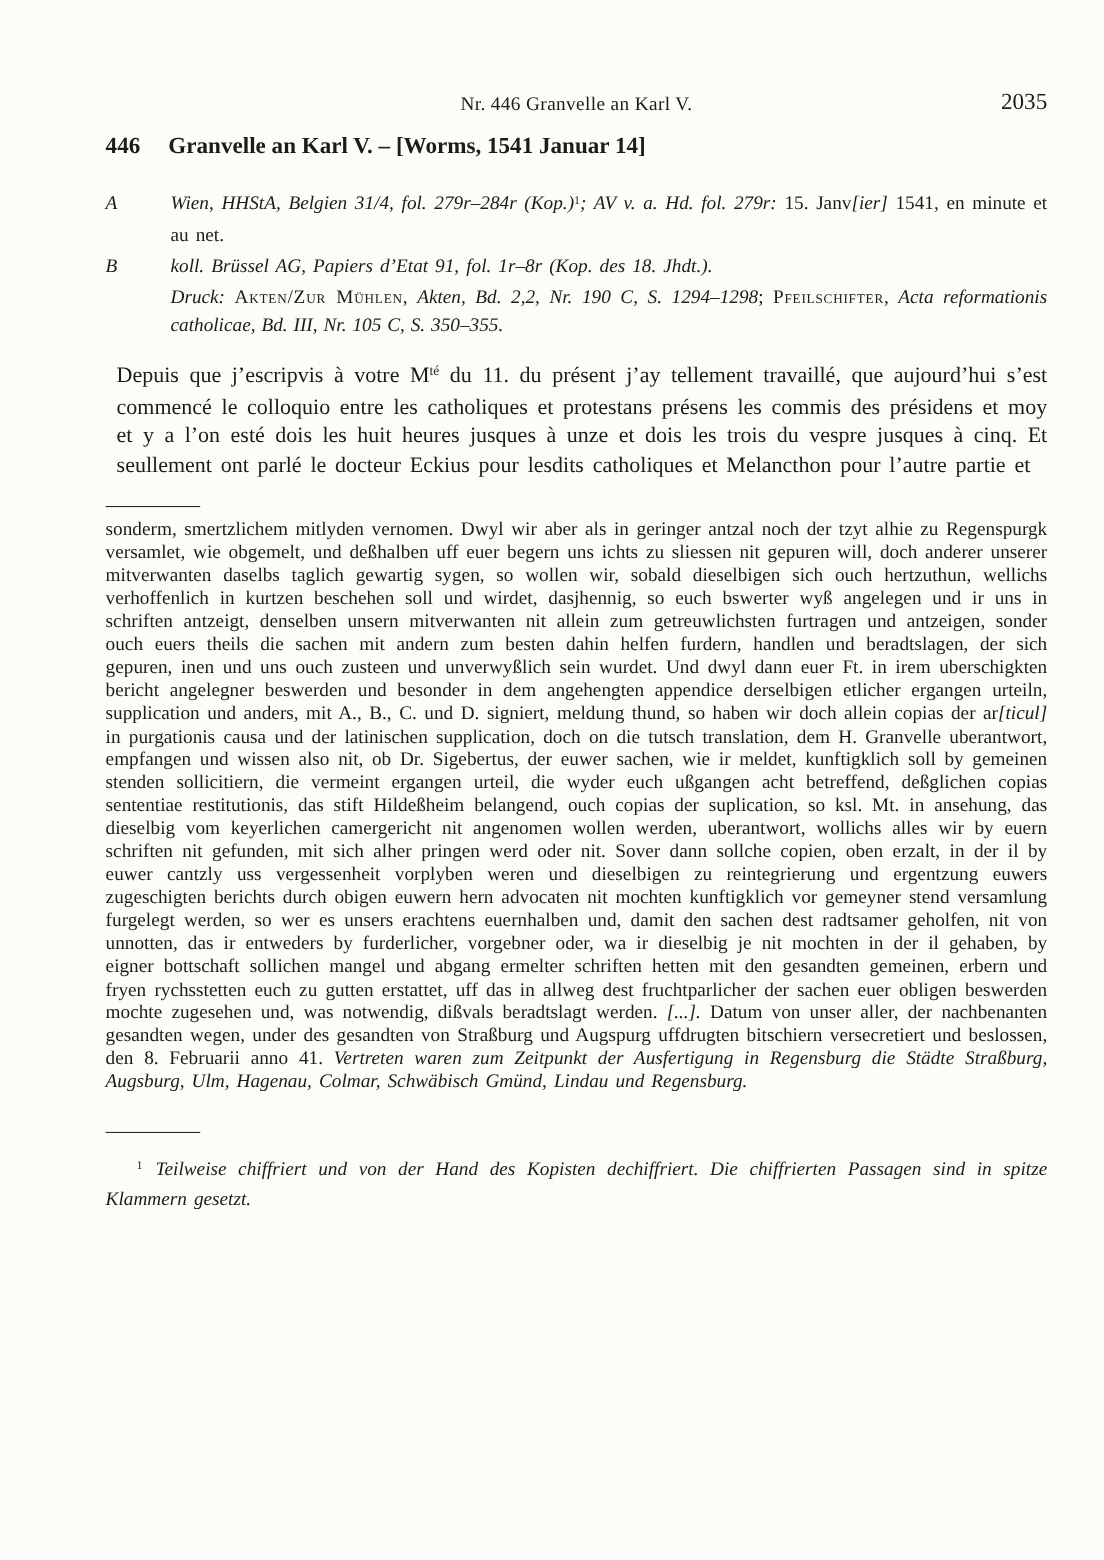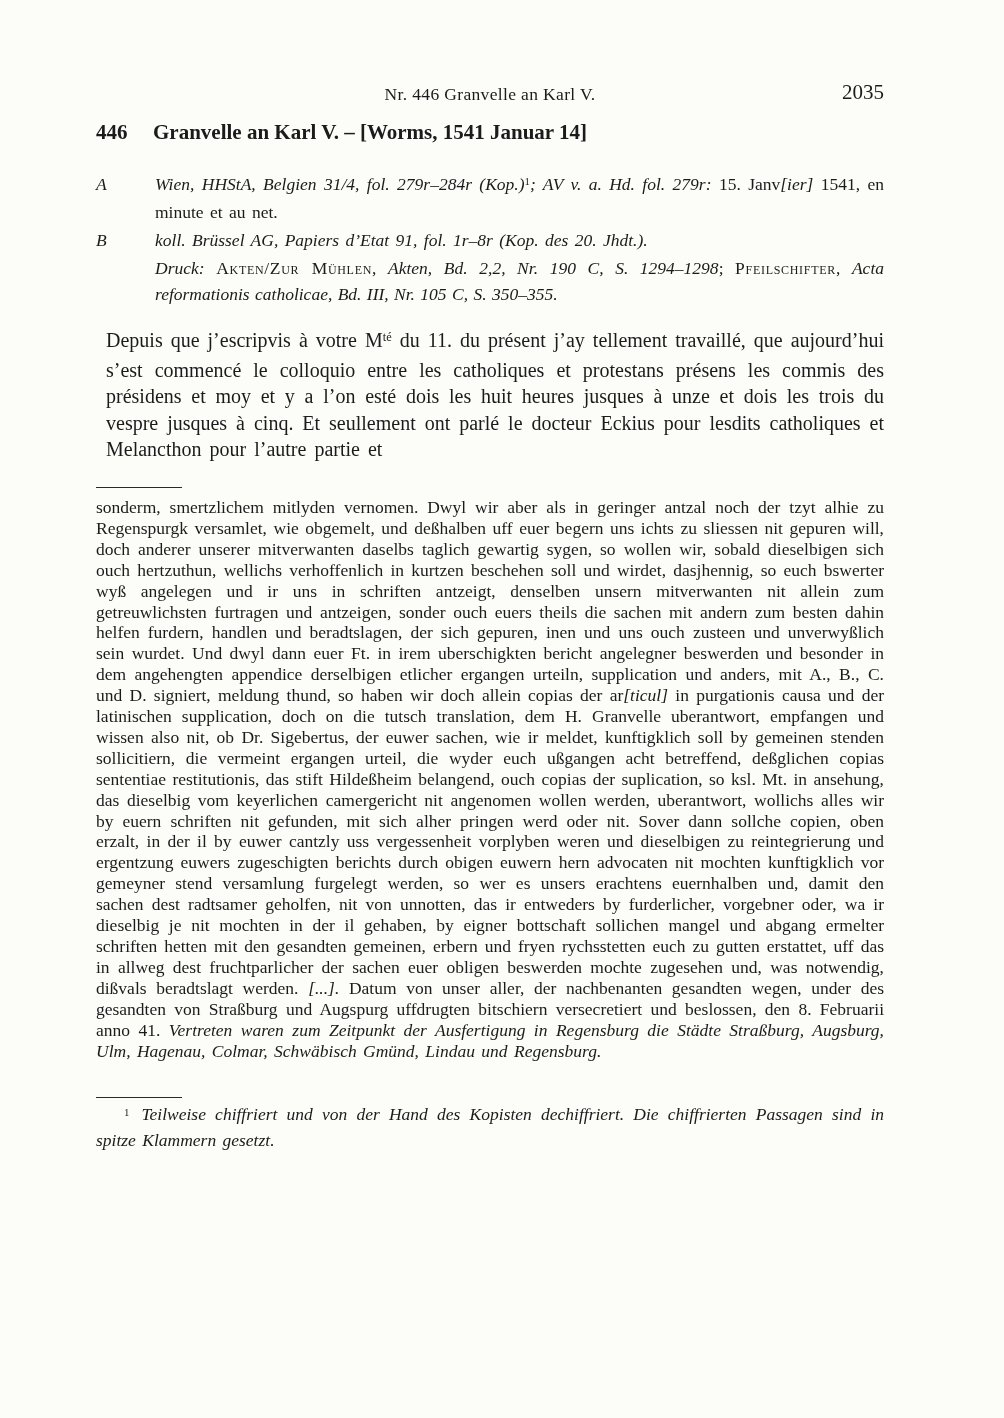--- a/index.html
+++ b/index.html
@@ -3,21 +3,21 @@
 <meta charset="utf-8">
 <style>
   * { margin: 0; padding: 0; box-sizing: border-box; }
   html, body { background: #ffffff; }
   .page {
     width: 1004px;
     height: 1418px;
     background: #fcfcf9;
     color: #1b1b1b;
     font-family: "Liberation Serif", serif;
-    padding: 84px 120px 40px 96px;
+    padding: 84px 52px 40px 96px;
     position: relative;
     overflow: hidden;
   }
   
   .running-head { position: relative; height: 24px; }
   .rh-title {
     position: absolute; left: 0; right: 0;
     text-align: center;
     font-size: 17.5px;
     letter-spacing: 0.02em;
@@ -43,21 +43,21 @@
   
   .body-text { margin-top: 20px; font-size: 20px; line-height: 26.6px; }
   .body-para { text-align: justify; word-spacing: 3px; margin-left: 10px; }
   
   .fn-rule { width: 86px; border-top: 1.5px solid #2a2a2a; margin-top: 24px; }
   .fn-rule.second { margin-top: 36px; }
   
   .footnote-cont { margin-top: 9px; font-size: 17.5px; line-height: 20.9px; }
   .fn-para { text-align: justify; word-spacing: 2px; }
   
-  .footnotes { margin-top: 4px; font-size: 17.5px; line-height: 24px; }
+  .footnotes { margin-top: 20px; font-size: 17.5px; line-height: 24px; }
   .fn-item { text-align: justify; text-indent: 28px; word-spacing: 2px; }
   
   .i { font-style: italic; }
   .sc { font-variant: small-caps; letter-spacing: 0.04em; }
   .sup { font-size: 0.62em; position: relative; top: -0.45em; }
   .gap { margin-right: 12px; }
 </style>
 </head>
 <body>
 
@@ -73,21 +73,21 @@
     <span class="doc-title">Granvelle an Karl V. – [Worms, 1541 Januar 14]</span>
   </h1>
 
   <section class="apparatus">
     <div class="app-entry">
       <span class="app-label">A</span>
       <p class="app-text"><span class="i">Wien, HHStA, Belgien 31/4, fol. 279r–284r (Kop.)</span><span class="sup">1</span><span class="i">; AV v. a. Hd. fol. 279r: </span><span>15. Janv</span><span class="i">[ier]</span><span> 1541, en minute et au net.</span></p>
     </div>
     <div class="app-entry">
       <span class="app-label">B</span>
-      <p class="app-text"><span class="i">koll. Brüssel AG, Papiers d’Etat 91, fol. 1r–8r (Kop. des 20. Jhdt.).</span></p>
+      <p class="app-text"><span class="i">koll. Brüssel AG, Papiers d’Etat 91, fol. 1r–8r (Kop. des 18. Jhdt.).</span></p>
     </div>
     <p class="druck-p"><span class="i">Druck: </span><span class="sc">Akten/Zur Mühlen</span><span>, </span><span class="i">Akten, Bd. 2,2, Nr. 190 C, S. 1294–1298</span><span>; </span><span class="sc">Pfeilschifter</span><span>, </span><span class="i">Acta reformationis catholicae, Bd. III, Nr. 105 C, S. 350–355.</span></p>
   </section>
 
   <section class="body-text">
     <p class="body-para"><span>Depuis que j’escripvis à votre M</span><span class="sup">té</span><span> du 11. du présent j’ay tellement travaillé, que aujourd’hui s’est commencé le colloquio entre les catholiques et protestans présens les commis des présidens et moy et y a l’on esté dois les huit heures jusques à unze et dois les trois du vespre jusques à cinq. Et seullement ont parlé le docteur Eckius pour lesdits catholiques et Melancthon pour l’autre partie et</span></p>
   </section>
 
   <div class="fn-rule"></div>
 

